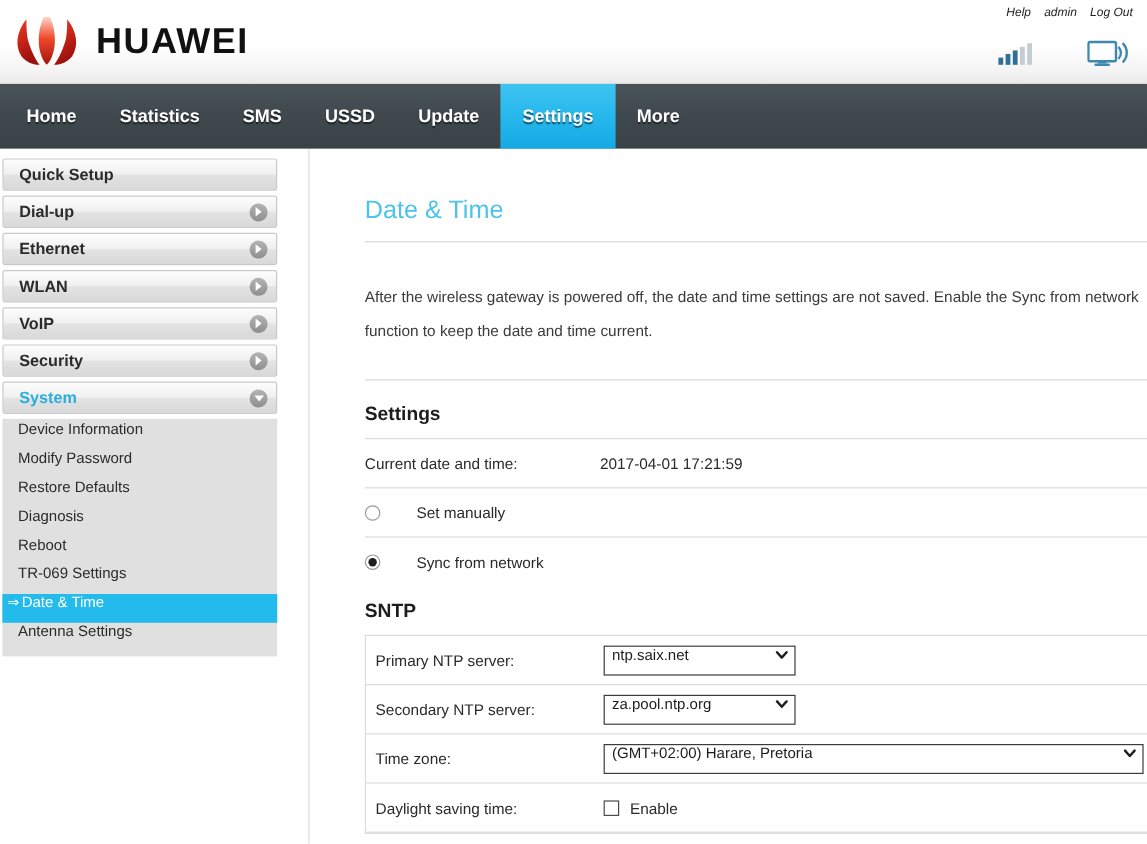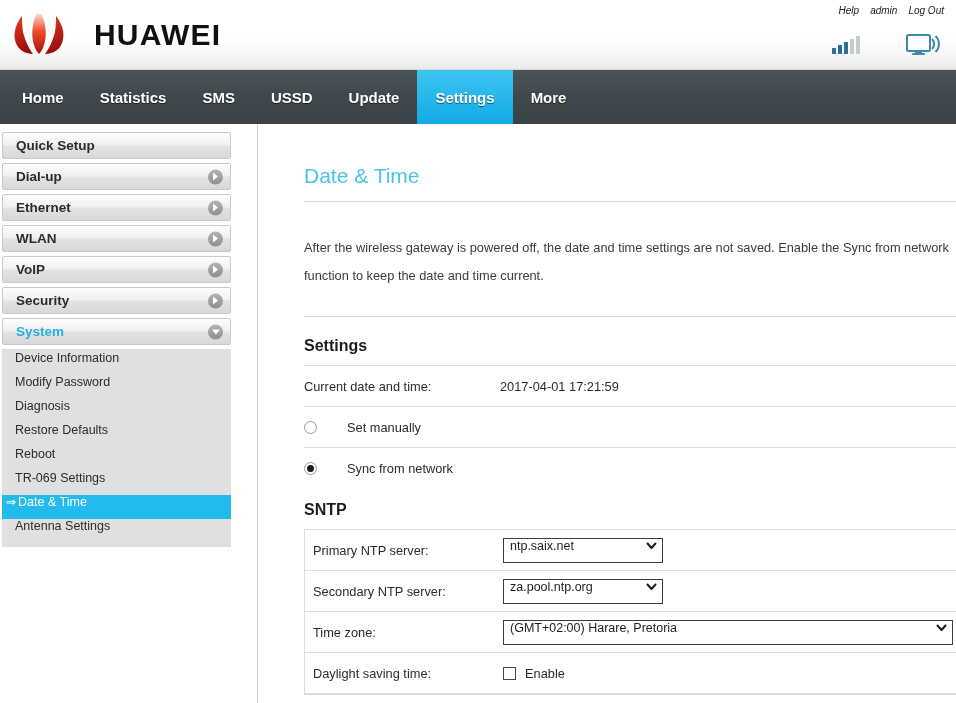--- a/index.html
+++ b/index.html
@@ -19,21 +19,21 @@
     background: linear-gradient(to bottom, #ffffff 0%, #ffffff 55%, #f4f4f4 85%, #eaeaea 100%);
     border-bottom: 1px solid #d8d8d8;
   }
 
   .brand {
     position: absolute;
     left: 8px;
     top: 14px;
     display: flex;
     align-items: center;
-    gap: 24px;
+    gap: 10px;
   }
   .brand-logo { width: 62px; height: 42px; display: block; }
   .brand-name {
     font-size: 30px;
     font-weight: bold;
     letter-spacing: 1.2px;
     color: #111111;
     font-family: "Liberation Sans", sans-serif;
   }
 
@@ -386,24 +386,24 @@
     </div>
 
     <div class="subnav">
       <div class="sub-item">
         <span>Device Information</span>
       </div>
       <div class="sub-item">
         <span>Modify Password</span>
       </div>
       <div class="sub-item">
+        <span>Restore Defaults</span>
+      </div>
+      <div class="sub-item">
         <span>Diagnosis</span>
-      </div>
-      <div class="sub-item">
-        <span>Restore Defaults</span>
       </div>
       <div class="sub-item">
         <span>Reboot</span>
       </div>
       <div class="sub-item">
         <span>TR-069 Settings</span>
       </div>
       <div class="sub-item selected">
         <span class="sel-arrow">⇒</span>
         <span>Date &amp; Time</span>

